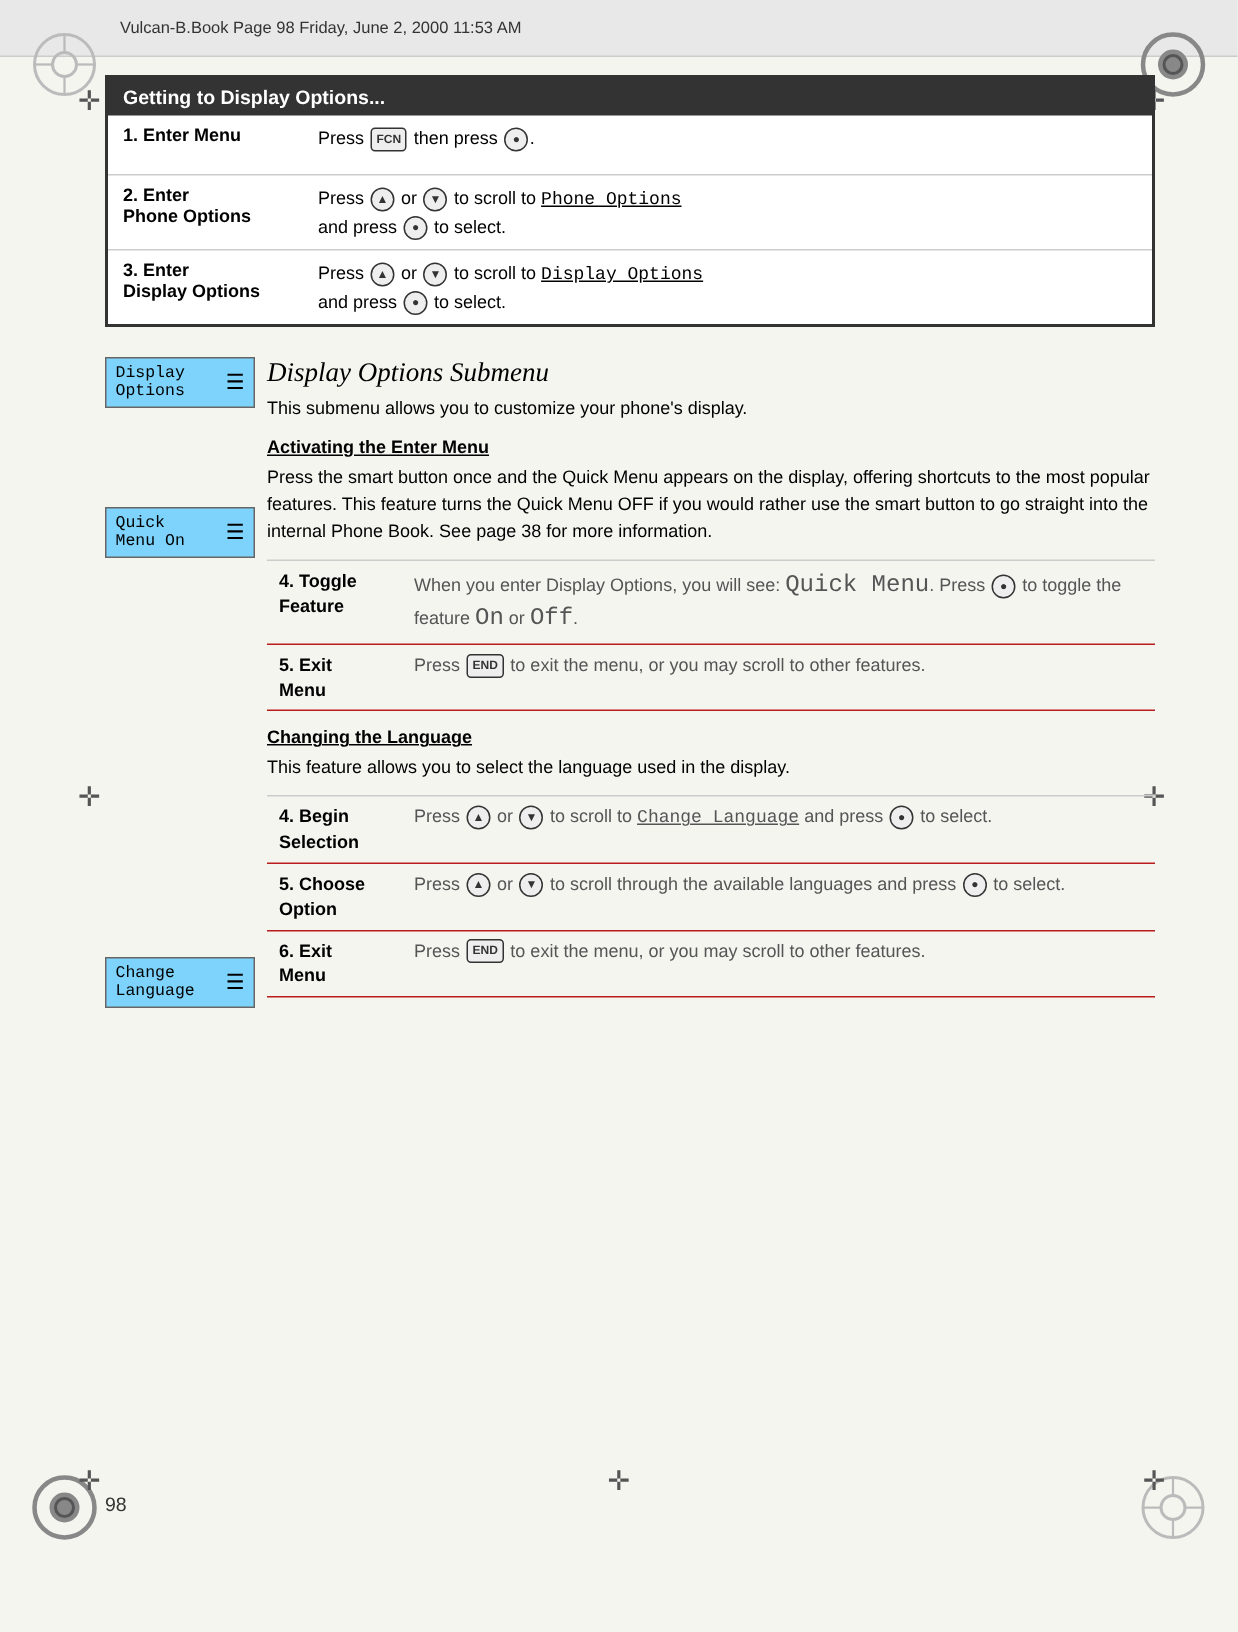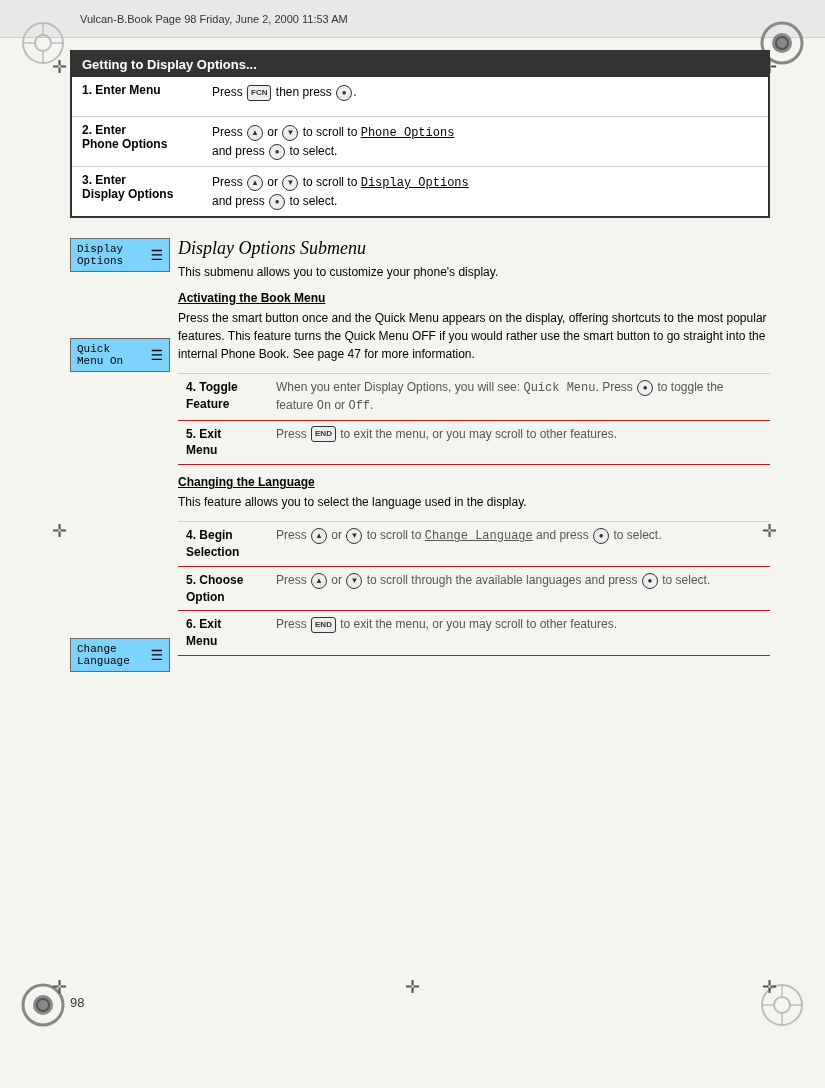--- a/index.html
+++ b/index.html
@@ -123,21 +123,21 @@
       font-weight: bold;
       text-align: center;
       line-height: 14px;
       vertical-align: middle;
       background: #eee;
       color: #333;
       margin: 0 1px;
     }
     .mono {
       font-family: 'Courier New', monospace;
-      font-size: 12px;
+      font-size: 16px;
     }
     .underline-mono {
       font-family: 'Courier New', monospace;
       font-size: 12px;
       text-decoration: underline;
     }
 
     
     .submenu-section {
       display: flex;
@@ -360,23 +360,23 @@
         </div>
       </div>
 
       <div class="content-area">
 
         <div class="section-title-italic">Display Options Submenu</div>
 
         <div class="section-body">This submenu allows you to customize your phone's display.</div>
 
         <div class="subsection-title">
-          <span>Activating the Book Menu</span>
-        </div>
-        <div class="section-body">Press the smart button once and the Quick Menu appears on the display, offering shortcuts to the most popular features. This feature turns the Quick Menu OFF if you would rather use the smart button to go straight into the internal Phone Book. See page 47 for more information.</div>
+          <span>Activating the Enter Menu</span>
+        </div>
+        <div class="section-body">Press the smart button once and the Quick Menu appears on the display, offering shortcuts to the most popular features. This feature turns the Quick Menu OFF if you would rather use the smart button to go straight into the internal Phone Book. See page 38 for more information.</div>
 
         <div class="inner-table">
 
           <div class="inner-row">
             <div class="inner-row-label">
               <strong>4. Toggle<br>Feature</strong>
             </div>
             <div class="inner-row-desc">
               When you enter Display Options, you will see: <span class="mono">Quick Menu</span>. Press <span class="btn-icon">●</span> to toggle the feature <span class="mono">On</span> or <span class="mono">Off</span>.
             </div>

